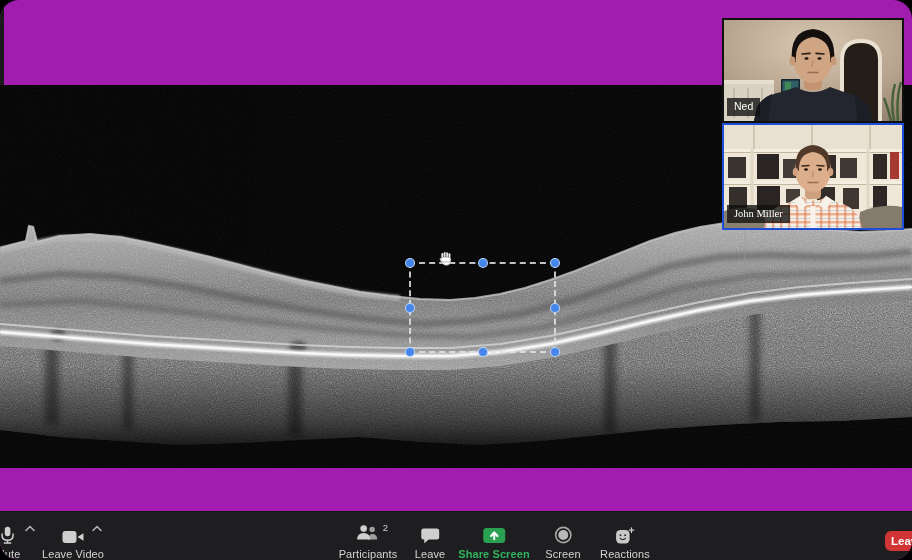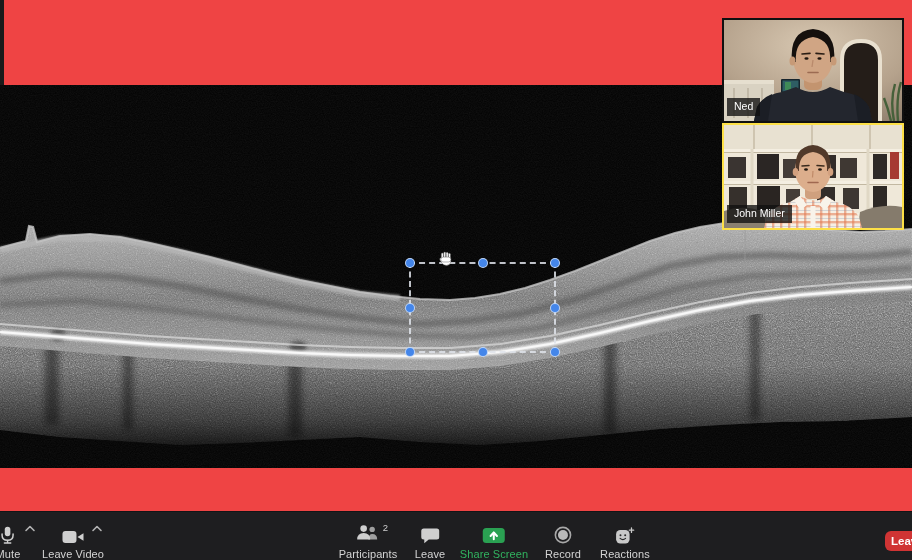--- a/index.html
+++ b/index.html
@@ -1,44 +1,44 @@
 <!DOCTYPE html>
 <html><head>
 <meta charset="utf-8">
 <style>
   html,body{margin:0;padding:0;background:#000;}
-  .stage{position:relative;width:912px;height:560px;overflow:hidden;background:#ef4444;
-         font-family:"Liberation Sans", sans-serif; -webkit-font-smoothing:antialiased;}
+  .stage{position:relative;width:912px;height:560px;overflow:hidden;background:#a21caf;
+         font-family:"Liberation Sans", sans-serif;border-radius:19px; -webkit-font-smoothing:antialiased;}
   .left-strip{position:absolute;left:0;top:0;width:4px;height:85px;background:#1a1a1a;}
   
   .oct{position:absolute;left:0;top:85px;width:912px;height:383px;}
   .oct svg{display:block;}
   
   .selection{position:absolute;left:409px;top:262px;width:147px;height:91px;box-sizing:border-box;
              border:2px dashed rgba(224,228,235,0.85);z-index:5;}
   .handle{position:absolute;width:8px;height:8px;border-radius:50%;background:#4486ea;
           border:1px solid rgba(255,255,255,0.65);box-sizing:content-box;}
   .h-tl{left:-6px;top:-6px}.h-tm{left:calc(50% - 5px);top:-6px}.h-tr{right:-6px;top:-6px}
   .h-ml{left:-6px;top:calc(50% - 5px)}.h-mr{right:-6px;top:calc(50% - 5px)}
   .h-bl{left:-6px;bottom:-6px}.h-bm{left:calc(50% - 5px);bottom:-6px}.h-br{right:-6px;bottom:-6px}
   .hand-cursor{position:absolute;left:437px;top:251px;z-index:6;}
   
   .tile{position:absolute;left:722px;width:182px;box-sizing:border-box;overflow:hidden;z-index:10;background:#111;}
   .tile svg{display:block;width:100%;height:100%;}
   .tile-ned{top:18px;height:105px;border:2px solid #101010;}
-  .tile-john{top:123px;height:107px;border:2px solid #fde047;}
+  .tile-john{top:123px;height:107px;border:2px solid #1d4ed8;font-family:Liberation Serif, serif;}
   .name-tag{position:absolute;left:3px;bottom:5px;background:rgba(16,16,16,0.78);color:#fff;
             font-size:10.5px;line-height:13px;padding:2px 7px 3px;white-space:nowrap;}
   
   .toolbar{position:absolute;left:0;bottom:0;width:912px;height:48px;background:#1e1e20;
            border-top:1px solid #141416;z-index:20;}
   .tool-item{position:absolute;top:0;height:100%;display:flex;flex-direction:column;align-items:center;
              justify-content:flex-end;padding-bottom:5px;gap:4px;transform:translateX(-50%);cursor:default;}
   .tool-label{font-size:11px;color:#d4d4d4;letter-spacing:0.1px;}
-  .tool-label.green{color:#31b35f;}
+  .tool-label.green{color:#31b35f;font-weight:bold;}
   .caret{position:absolute;top:13px;transform:translateX(-50%);}
   .icon-wrap{position:relative;}
   .badge{position:absolute;right:-9px;top:-3px;font-size:9.5px;color:#cfcfcf;}
   .leave-btn{position:absolute;left:885px;top:19px;width:48px;height:20px;background:#d03434;border:none;
              border-radius:6px;color:#fff;font-size:11.5px;font-weight:bold;
              font-family:"Liberation Sans",sans-serif;padding:0 0 1px 6px;text-align:left;}
 </style>
 </head>
 <body>
 
@@ -299,21 +299,21 @@
         <path d="M12,12.2 V6.4 M8.8,9 L12,5.4 L15.2,9" stroke="#fff" stroke-width="2" fill="none" stroke-linecap="round" stroke-linejoin="round"></path>
       </svg>
       <span class="tool-label green">Share Screen</span>
     </div>
 
     <div class="tool-item" style="left:563px">
       <svg width="18" height="18" viewBox="0 0 18 18">
         <circle cx="9" cy="9" r="7.6" fill="none" stroke="#a8a8a8" stroke-width="1.6"></circle>
         <circle cx="9" cy="9" r="5" fill="#b9b9b9"></circle>
       </svg>
-      <span class="tool-label">Record</span>
+      <span class="tool-label">Screen</span>
     </div>
 
     <div class="tool-item" style="left:625px">
       <svg width="20" height="17" viewBox="0 0 20 17">
         <rect x="1" y="3" width="13.5" height="13.5" rx="4.2" fill="#c9c9c9"></rect>
         <circle cx="5.4" cy="8.3" r="1" fill="#2a2a2a"></circle>
         <circle cx="10.1" cy="8.3" r="1" fill="#2a2a2a"></circle>
         <path d="M5,11.3 Q7.75,13.8 10.5,11.3" stroke="#2a2a2a" stroke-width="1.1" fill="none" stroke-linecap="round"></path>
         <path d="M16.4,1 v4.4 M14.2,3.2 h4.4" stroke="#c9c9c9" stroke-width="1.3" stroke-linecap="round"></path>
       </svg>

